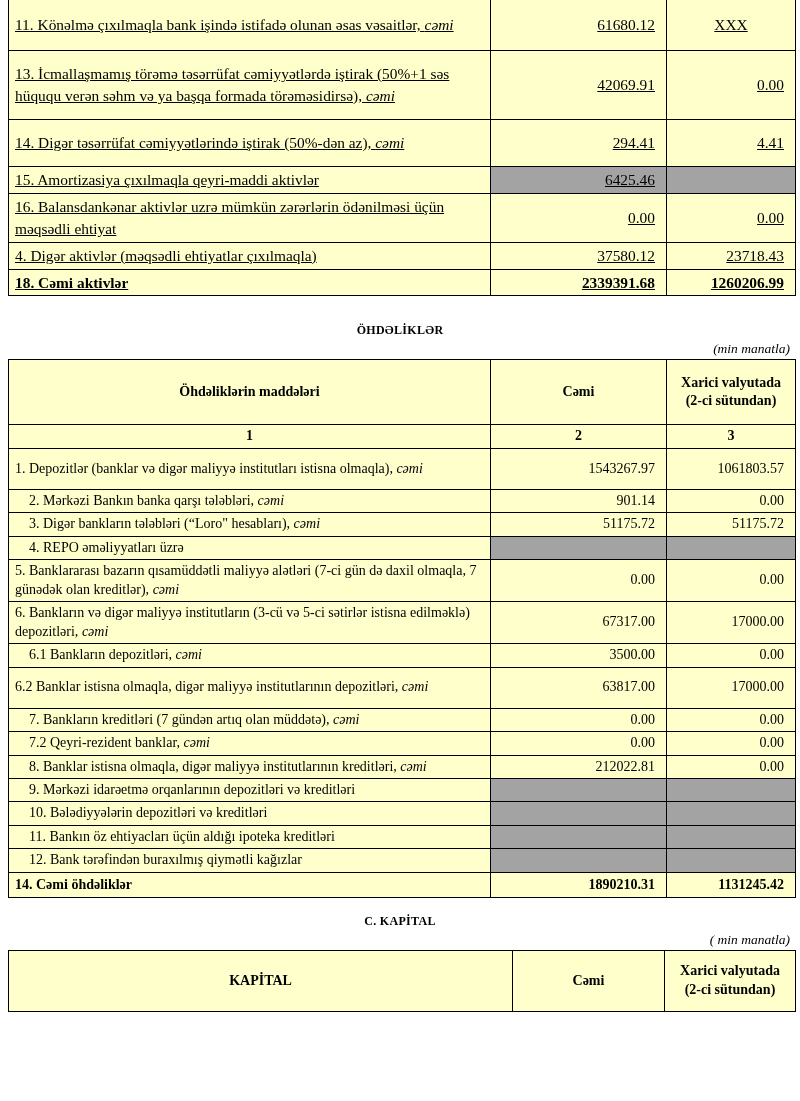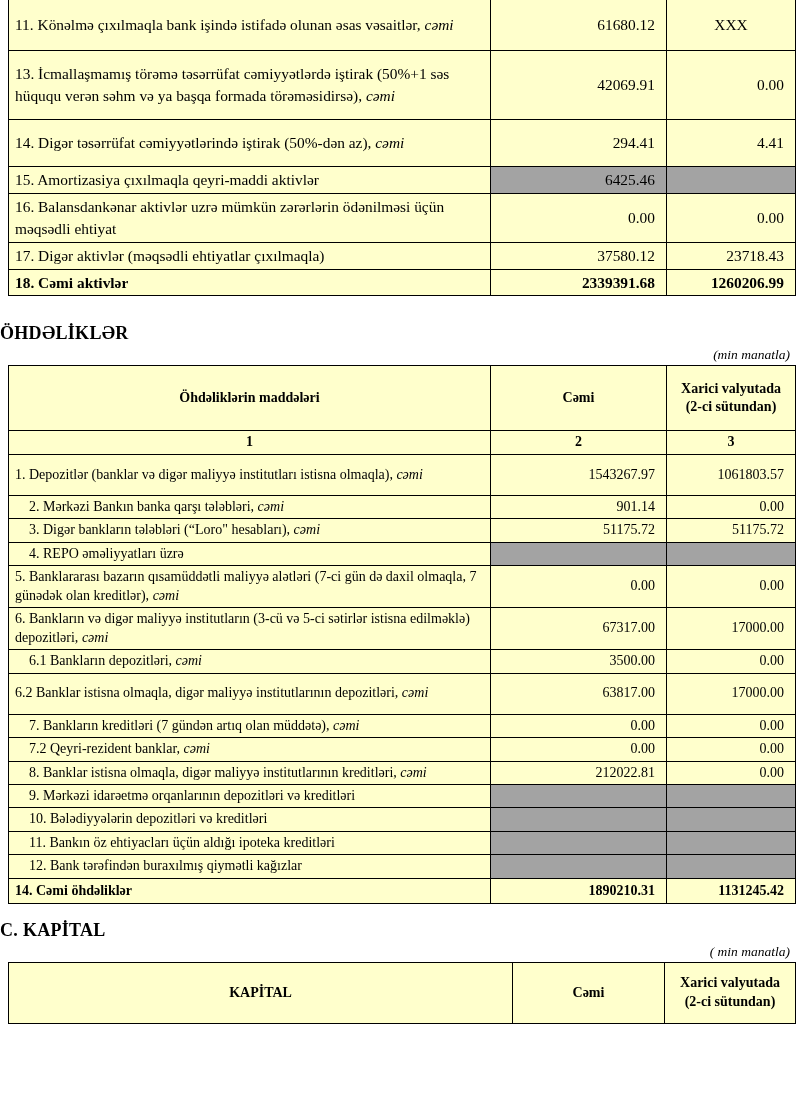--- a/index.html
+++ b/index.html
@@ -18,21 +18,21 @@
   }
   td {
     border: 1.5px solid #000;
     background: #ffffcc;
     vertical-align: middle;
     padding: 2px 6px;
     overflow: hidden;
   }
   
   .assets { border-top: none; }
-  .assets td { font-size: 15.4px; line-height: 1.42; }
+  .assets td { font-size: 15.4px; line-height: 1.42; text-decoration: underline; }
   .assets tr:first-child td { border-top: none; }
   .assets .rA td { height: 46px; }
   .assets .rB td { height: 40px; }
   .assets .rC td { height: 64px; }
   .assets .rD td { height: 42px; }
   .assets .rE td { height: 18px; }
   .assets .rF td { height: 42px; }
   .assets .rG td { height: 18px; }
   .assets .rH td { height: 21px; }
   
@@ -47,22 +47,22 @@
   .num { text-align: right; padding-right: 11px; }
   .ctr { text-align: center; }
   .wht { background: #a3a3a3; }
   .hdr td { font-weight: bold; text-align: center; }
   .idx td { font-weight: bold; text-align: center; }
   .sumr td { font-weight: bold; }
   .it { font-style: italic; }
   
   .section-title {
     font-weight: bold;
-    font-size: 18px;
-    text-align: left;
+    font-size: 12px;
+    text-align: center;
     margin: 27px 0 0 0;
     letter-spacing: 0.3px;
   }
   .cap-title { margin-top: 16px; }
   .unit-note {
     font-style: italic;
     font-size: 13.5px;
     text-align: right;
     margin: 3px 10px 2px 0;
     padding-left: 44px;
@@ -97,21 +97,21 @@
       <td><span>15. Amortizasiya çıxılmaqla qeyri-maddi aktivlər</span></td>
       <td class="num wht">6425.46</td>
       <td class="num wht"></td>
     </tr>
     <tr class="rF">
       <td><span>16. Balansdankənar aktivlər uzrə mümkün zərərlərin ödənilməsi üçün məqsədli ehtiyat</span></td>
       <td class="num">0.00</td>
       <td class="num">0.00</td>
     </tr>
     <tr class="rG">
-      <td><span>17. Digər aktivlər (məqsədli ehtiyatlar çıxılmaqla)</span></td>
+      <td><span>4. Digər aktivlər (məqsədli ehtiyatlar çıxılmaqla)</span></td>
       <td class="num">37580.12</td>
       <td class="num">23718.43</td>
     </tr>
     <tr class="rH sumr">
       <td><span>18. Cəmi aktivlər</span></td>
       <td class="num">2339391.68</td>
       <td class="num">1260206.99</td>
     </tr>
   </tbody>
 </table>

